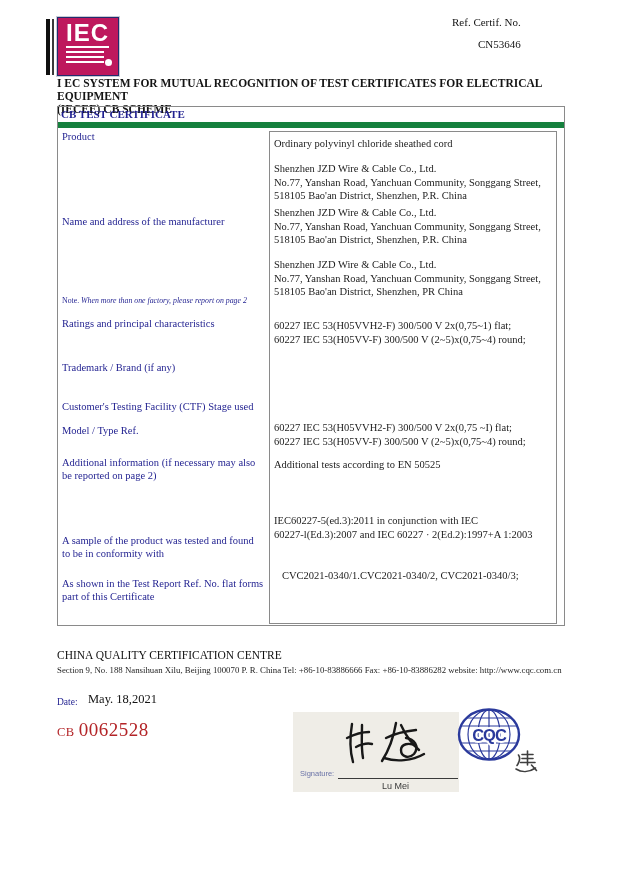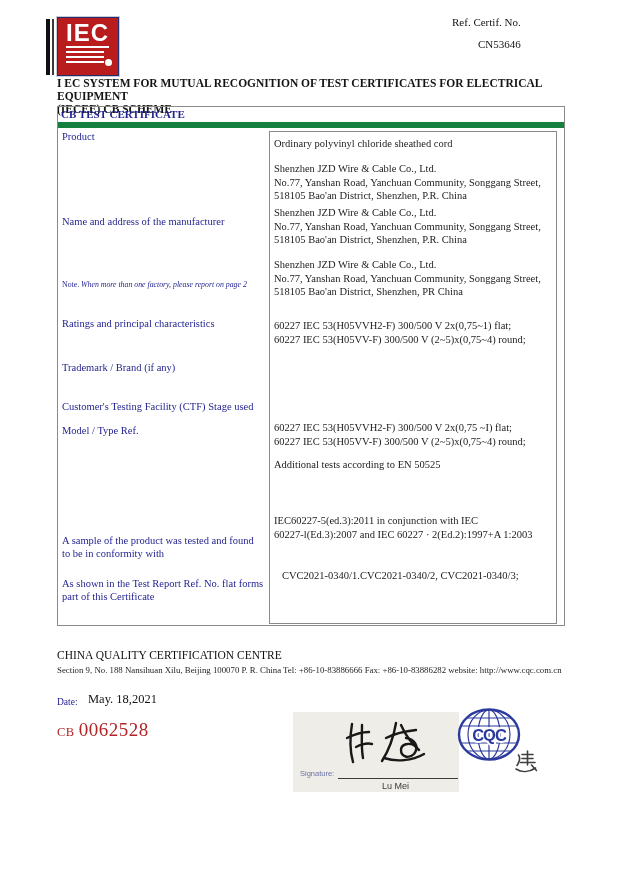--- a/index.html
+++ b/index.html
@@ -7,41 +7,41 @@
     position:relative; width:620px; height:878px; background:#ffffff;
     font-family:"Liberation Serif", serif; color:#1c1c1c; overflow:hidden;
   }
   .abs { position:absolute; }
 
   
   .iec-logo { left:46px; top:17px; width:74px; height:60px; }
   .iec-bar1 { position:absolute; left:0; top:2px; width:4px; height:56px; background:#101010; }
   .iec-bar2 { position:absolute; left:6px; top:2px; width:2px; height:56px; background:#3a3a3a; }
   .iec-box { position:absolute; left:11px; top:0; width:60px; height:57px;
-             background:#b91c1c; border:1px solid #222c6e; box-shadow:0 0 0 1px #c9cbd6; }
+             background:#be185d; border:1px solid #222c6e; box-shadow:0 0 0 1px #c9cbd6; }
   .iec-text { font-family:"Liberation Sans", sans-serif; font-weight:bold; color:#ffffff;
               font-size:24px; line-height:24px; letter-spacing:1px; margin:3px 0 0 8px;
               display:inline-block; border-bottom:2px solid #ffffff; padding-bottom:1px; }
   .iec-line { height:2px; background:#ffffff; margin:3px 14px 0 8px; }
   .iec-dot { position:absolute; right:6px; bottom:9px; width:7px; height:7px; border-radius:50%; background:#ffffff; }
 
   
   .ref-label { left:452px; top:16px; font-size:11px; color:#141414; }
   .ref-number { left:478px; top:38px; font-size:11px; color:#141414;text-align:center; }
 
   .scheme-title { left:57px; top:77px; width:510px; font-size:11.5px; font-weight:bold;
                   line-height:13px; color:#141414; white-space:pre-line; }
 
   
   .cert-box { left:57px; top:106px; width:506px; height:518px; border:1px solid #8a8a8a; }
   .cert-title { position:absolute; left:0; top:0; width:100%; box-sizing:border-box;
                 padding:1px 3px 2px 3px; font-size:11px; font-weight:bold; color:#1f1f8f;
                 border-bottom:6px solid #15803d; }
   .lbl { position:absolute; left:4px; font-size:10.5px; color:#1f1f8f; line-height:12.5px; width:202px; }
-  .lbl-note { position:absolute; left:4px; font-size:7.8px; color:#1f1f8f; width:210px; }
+  .lbl-note { position:absolute; left:4px; font-size:7.8px; color:#1f1f8f; width:210px;margin-top:16px; }
   .lbl-note .ital { font-style:italic; }
   .inner-box { position:absolute; left:211px; top:24px; width:286px; height:491px; border:1px solid #8a8a8a; }
   .val { position:absolute; left:4px; font-size:10.5px; color:#1c1c1c; line-height:13.5px;
          width:278px; white-space:pre-line; }
 
   .issued-line { left:63px; top:626px; font-size:10px; color:#1f1f8f; }
   .org-name { left:57px; top:649px; font-size:11.5px; font-weight:normal; color:#101010; }
   .org-address { left:57px; top:665px; font-size:8.8px; color:#1e1e1e; }
 
   .date-label { left:57px; top:697px; font-size:9.5px; color:#1f1f8f; }
@@ -89,20 +89,21 @@
   <div class="abs cert-box">
     <div class="cert-title">CB TEST CERTIFICATE</div>
 
     <div class="lbl" style="top:24px">Product</div>
     <div class="lbl" style="top:109px">Name and address of the manufacturer</div>
     <div class="lbl-note" style="top:173px"><span>Note. </span><span class="ital">When more than one factory, please report on page 2</span></div>
     <div class="lbl" style="top:211px">Ratings and principal characteristics</div>
     <div class="lbl" style="top:255px">Trademark / Brand (if any)</div>
     <div class="lbl" style="top:294px">Customer's Testing Facility (CTF) Stage used</div>
     <div class="lbl" style="top:318px">Model / Type Ref.</div>
+    <div class="lbl" style="top:350px">Additional information (if necessary may also be reported on page 2)</div>
     <div class="lbl" style="top:428px">A sample of the product was tested and found to be in conformity with</div>
     <div class="lbl" style="top:471px">As shown in the Test Report Ref. No. flat forms part of this Certificate</div>
 
     <div class="inner-box">
       <div class="val" style="top:5px">Ordinary polyvinyl chloride sheathed cord</div>
       <div class="val" style="top:30px">Shenzhen JZD Wire &amp; Cable Co., Ltd.
 No.77, Yanshan Road, Yanchuan Community, Songgang Street,
 518105 Bao'an District, Shenzhen, P.R. China</div>
       <div class="val" style="top:74px">Shenzhen JZD Wire &amp; Cable Co., Ltd.
 No.77, Yanshan Road, Yanchuan Community, Songgang Street,

